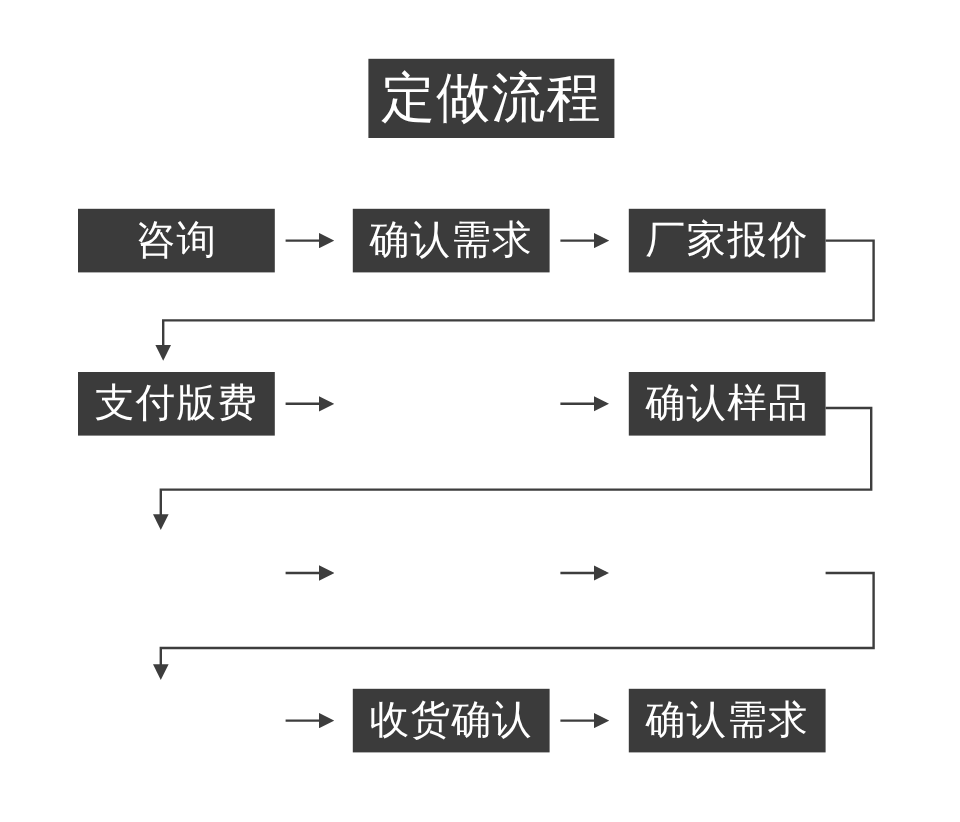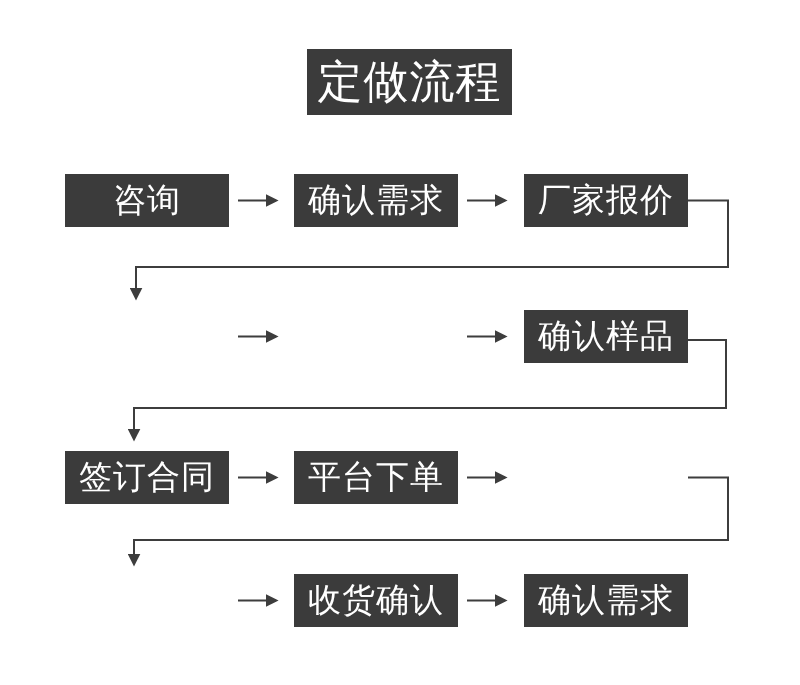--- a/index.html
+++ b/index.html
@@ -77,21 +77,20 @@
     <path d="M688,340 H726 V408 H134 V439" stroke="#3d3d3d" stroke-width="2" fill="none" marker-end="url(#ah)"></path>
     <path d="M688,477.5 H728 V540 H134 V564" stroke="#3d3d3d" stroke-width="2" fill="none" marker-end="url(#ah)"></path>
   </svg>
 
   <div class="title-box">定做流程</div>
 
   <div class="box r0 c0">咨询</div>
   <div class="box r0 c1">确认需求</div>
   <div class="box r0 c2">厂家报价</div>
 
+  <div class="box r1 c0">支付版费</div>
   <div class="box r1 c2">确认样品</div>
 
-  <div class="box r2 c0">签订合同</div>
-  <div class="box r2 c1">平台下单</div>
 
   <div class="box r3 c1">收货确认</div>
   <div class="box r3 c2">确认需求</div>
 
 </div>
 
 </body></html>

